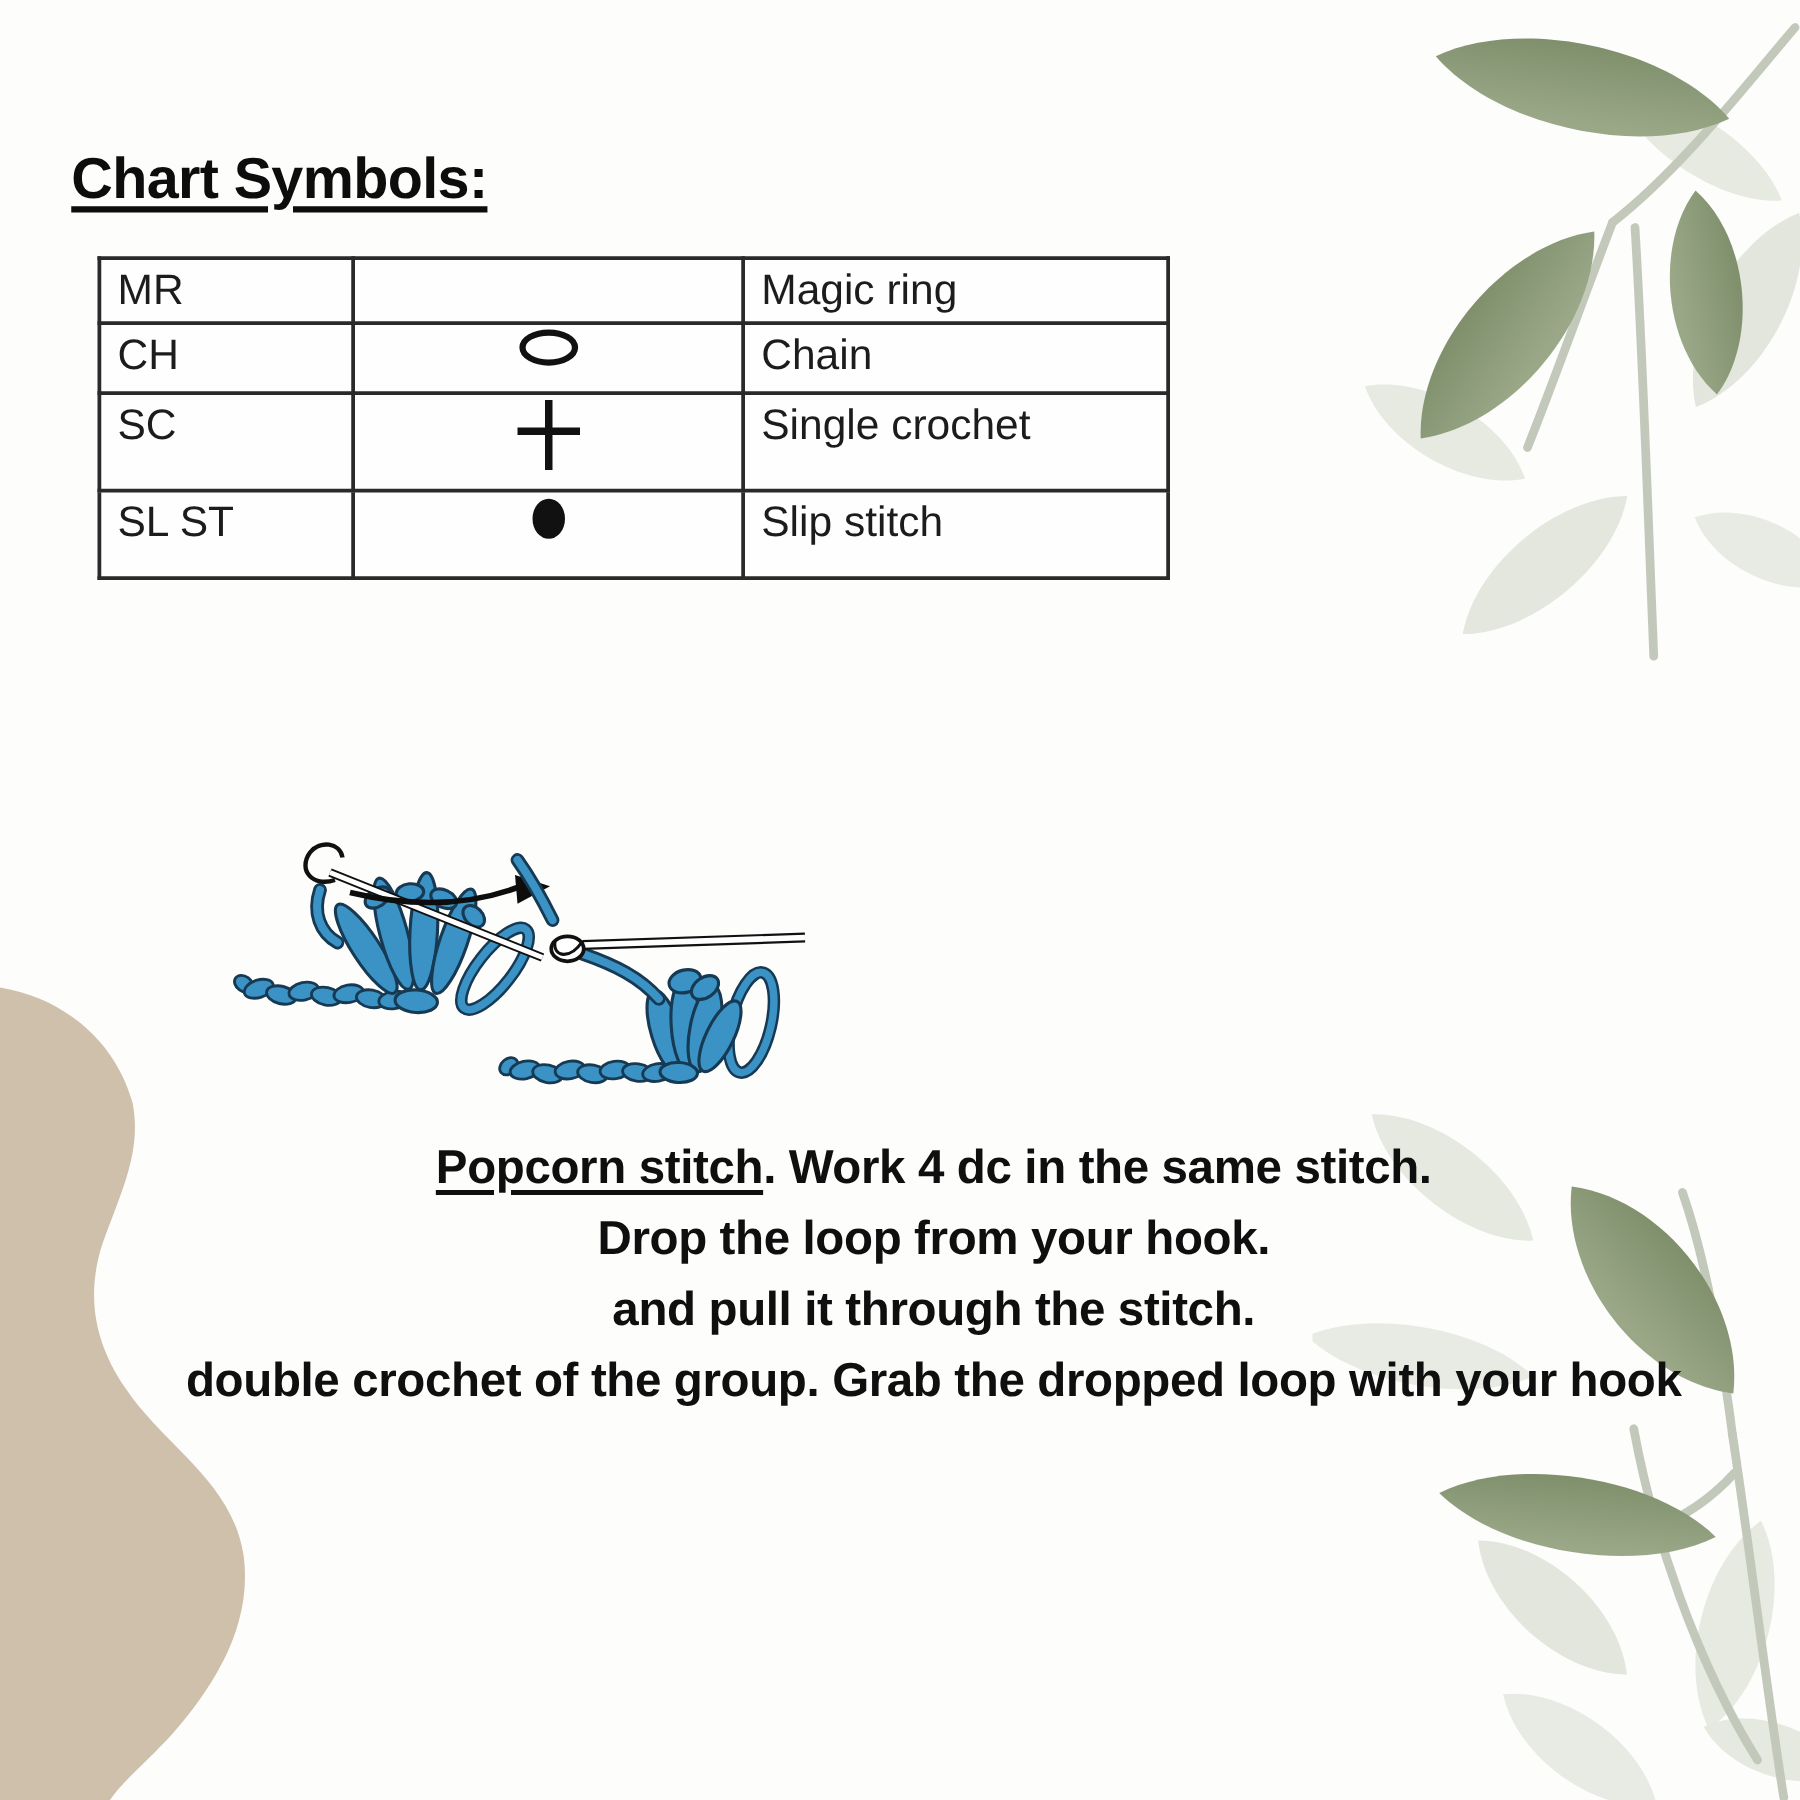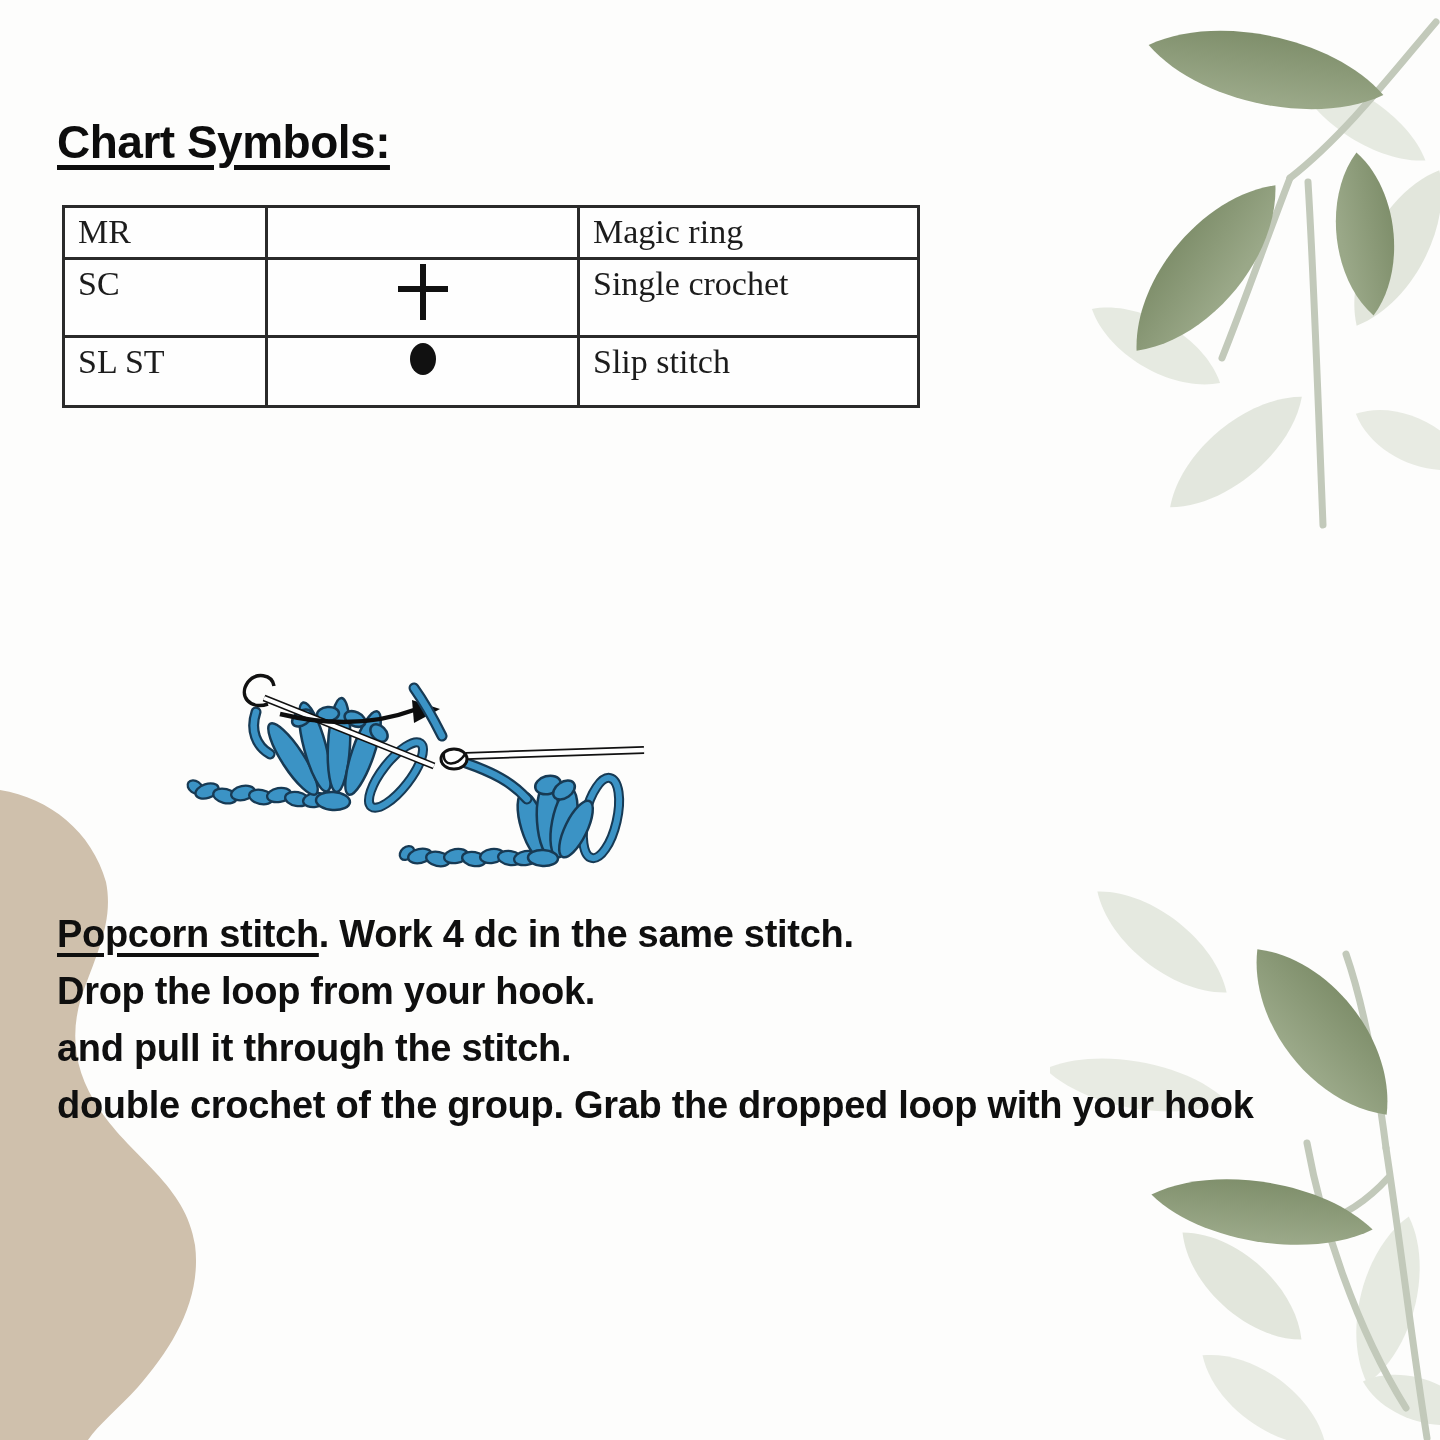--- a/index.html
+++ b/index.html
@@ -20,26 +20,26 @@
   .content{position:absolute;z-index:2;}
   .title{
     left:57px;top:84px;
     font-size:46px;font-weight:bold;letter-spacing:-0.5px;
     text-decoration:underline;
     text-decoration-thickness:5px;
     text-underline-offset:7px;
     color:#0d0d0d;
   }
   table.symbol-table{
-    position:absolute;left:62px;top:205px;z-index:2;
+    position:absolute;left:78px;top:205px;z-index:2;
     width:855px;
     border-collapse:collapse;
     table-layout:fixed;
     background:#fefefe;
-    font-family:Liberation Serif, serif;
+    font-family:Liberation Sans, sans-serif;
     font-size:34px;color:#1c1c1c;border-radius:23px;
   }
   table.symbol-table td{
     border:3px solid #2a2a2a;
     vertical-align:top;
     padding:5px 4px 0 13px;
     overflow:hidden;
   }
   table.symbol-table td.sym{
     text-align:center;padding:0;
@@ -52,21 +52,21 @@
   tr.r6{height:97px}
   td.sym svg{display:inline-block;vertical-align:middle;}
   td.sym .symwrap{display:flex;height:100%;align-items:center;justify-content:center;}
   #illustration{left:180px;top:660px;}
   .instructions{
     left:57px;top:906px;
     width:1380px;
     font-size:38px;font-weight:bold;line-height:57px;
     color:#0f0f0f;letter-spacing:-0.3px;
   }
-  .instructions .line{white-space:nowrap;}
+  .instructions .line{white-space:nowrap;text-align:center;}
   .lead-underline{
     text-decoration:underline;
     text-decoration-thickness:4px;
     text-underline-offset:6px;
   }
 </style>
 </head>
 <body>
 
 <div class="page">
@@ -131,20 +131,31 @@
     <colgroup>
         <col style="width:203px">
         <col style="width:312px">
         <col style="width:340px">
       </colgroup>
     <tbody>
       <tr class="r1">
         <td>MR</td>
         <td class="sym"></td>
         <td>Magic ring</td>
+      </tr>
+      <tr class="r2">
+        <td>CH</td>
+        <td class="sym">
+            <div class="symwrap">
+          <svg width="60" height="36" viewBox="0 0 60 36">
+            <ellipse cx="30" cy="18" rx="21" ry="12" fill="none" stroke="#111" stroke-width="5"></ellipse>
+          </svg>
+            </div>
+        </td>
+        <td>Chain</td>
       </tr>
       <tr class="r3">
         <td>SC</td>
         <td class="sym">
             <div class="symwrap">
           <svg width="60" height="64" viewBox="0 0 60 64">
             <line x1="30" y1="4" x2="30" y2="60" stroke="#111" stroke-width="6"></line>
             <line x1="5" y1="29" x2="55" y2="29" stroke="#111" stroke-width="6"></line>
           </svg>
             </div>

